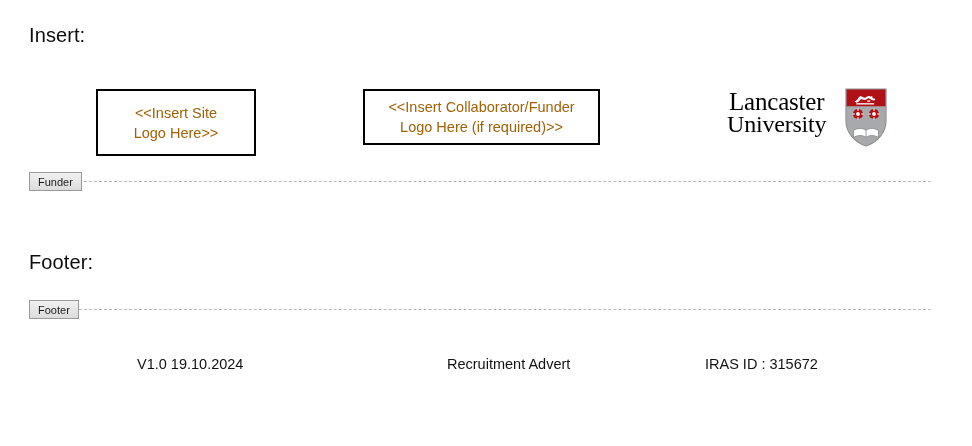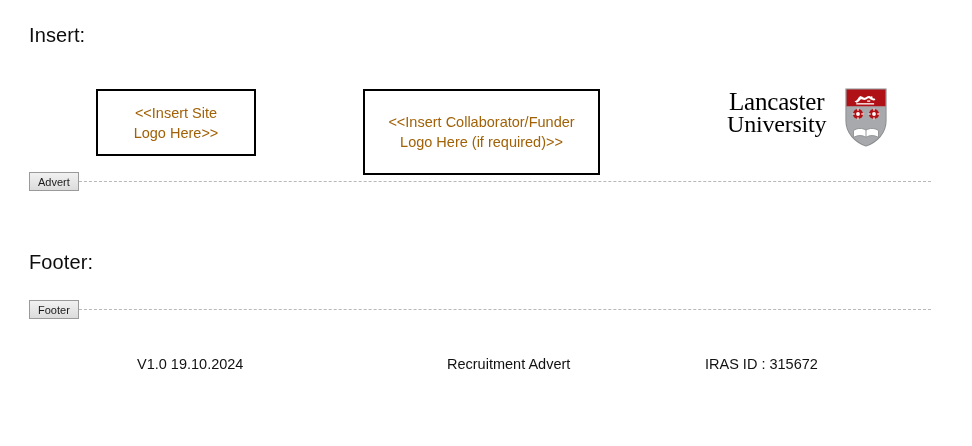--- a/index.html
+++ b/index.html
@@ -49,21 +49,21 @@
   #site-logo-box {
     left: 96px;
     top: 89px;
     width: 160px;
     height: 67px;
   }
   #collaborator-logo-box {
     left: 363px;
     top: 89px;
     width: 237px;
-    height: 86px;
+    height: 56px;
   }
 
   
   #lancaster-logo {
     position: absolute;
     left: 727px;
     top: 88px;
     width: 160px;
     height: 62px;
   }
@@ -221,21 +221,21 @@
                C24.5 39.8 29.5 39.8 33.5 42.5
                L33.5 49.5 C29.5 47 24.5 47 21 49.3
                C17.5 47 12.5 47 8.5 49.5 Z" fill="#ffffff" stroke="#8c8e90" stroke-width="0.9"></path>
       <line x1="21" y1="42.2" x2="21" y2="49.3" stroke="#8c8e90" stroke-width="0.9"></line>
     </g>
   </svg>
 </div>
 
 <div class="hf-marker-row" id="header-marker-row">
   <div class="hf-dash-line"></div>
-  <div class="hf-tab">Advert</div>
+  <div class="hf-tab">Funder</div>
 </div>
 
 <div class="section-label" id="footer-section-label">Footer:</div>
 
 <div class="hf-marker-row" id="footer-marker-row">
   <div class="hf-dash-line"></div>
   <div class="hf-tab">Footer</div>
 </div>
 
 <div id="footer-content-row">

